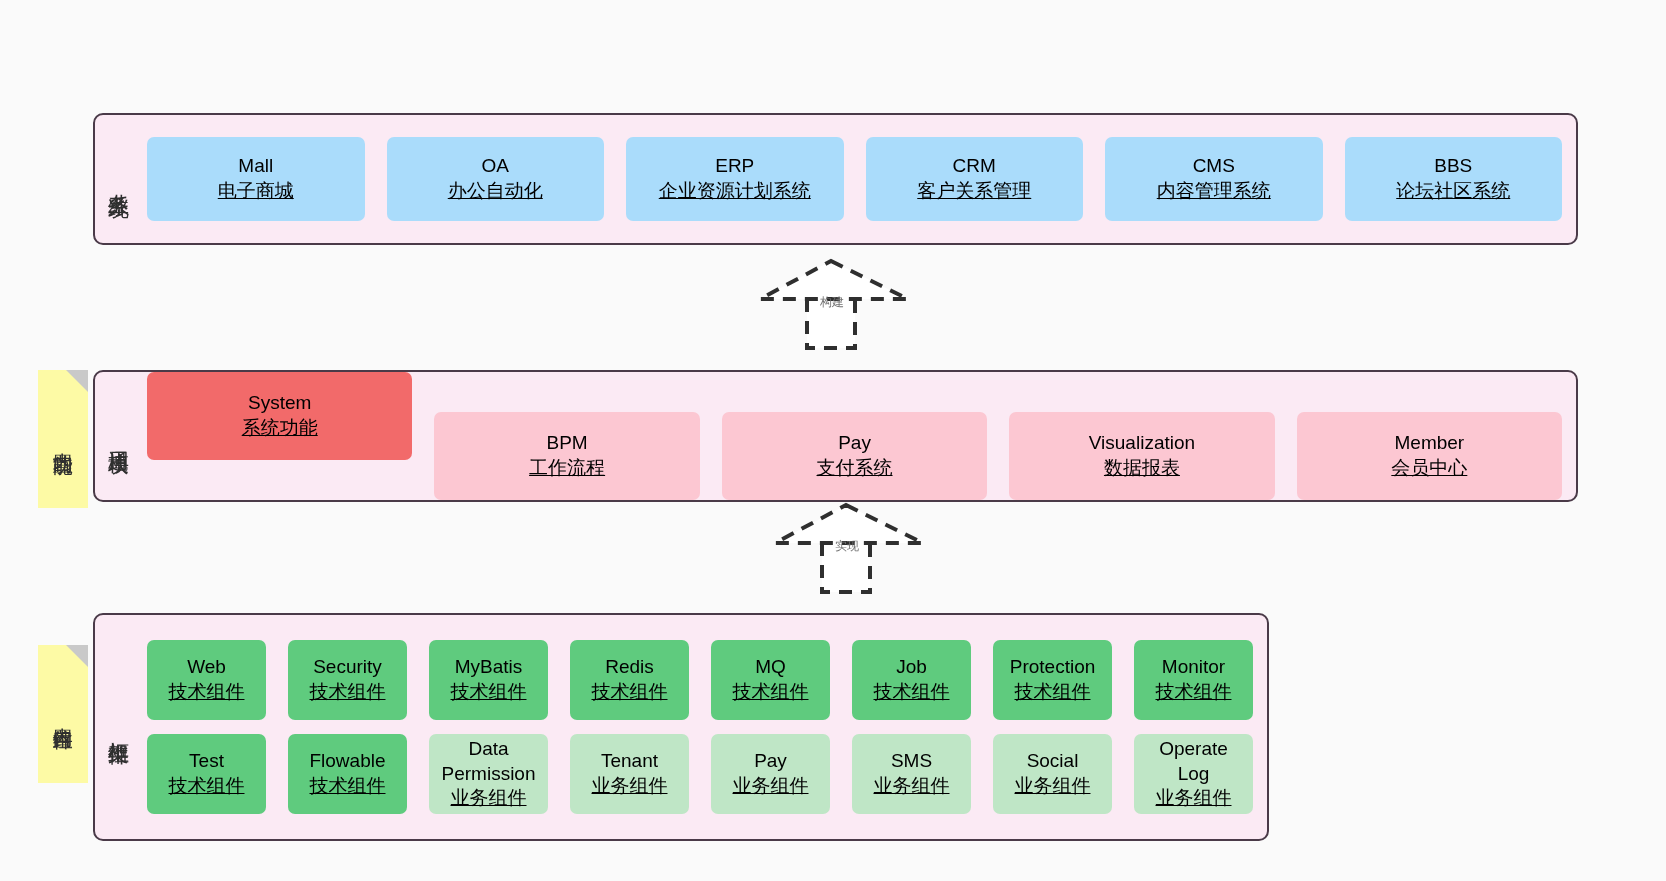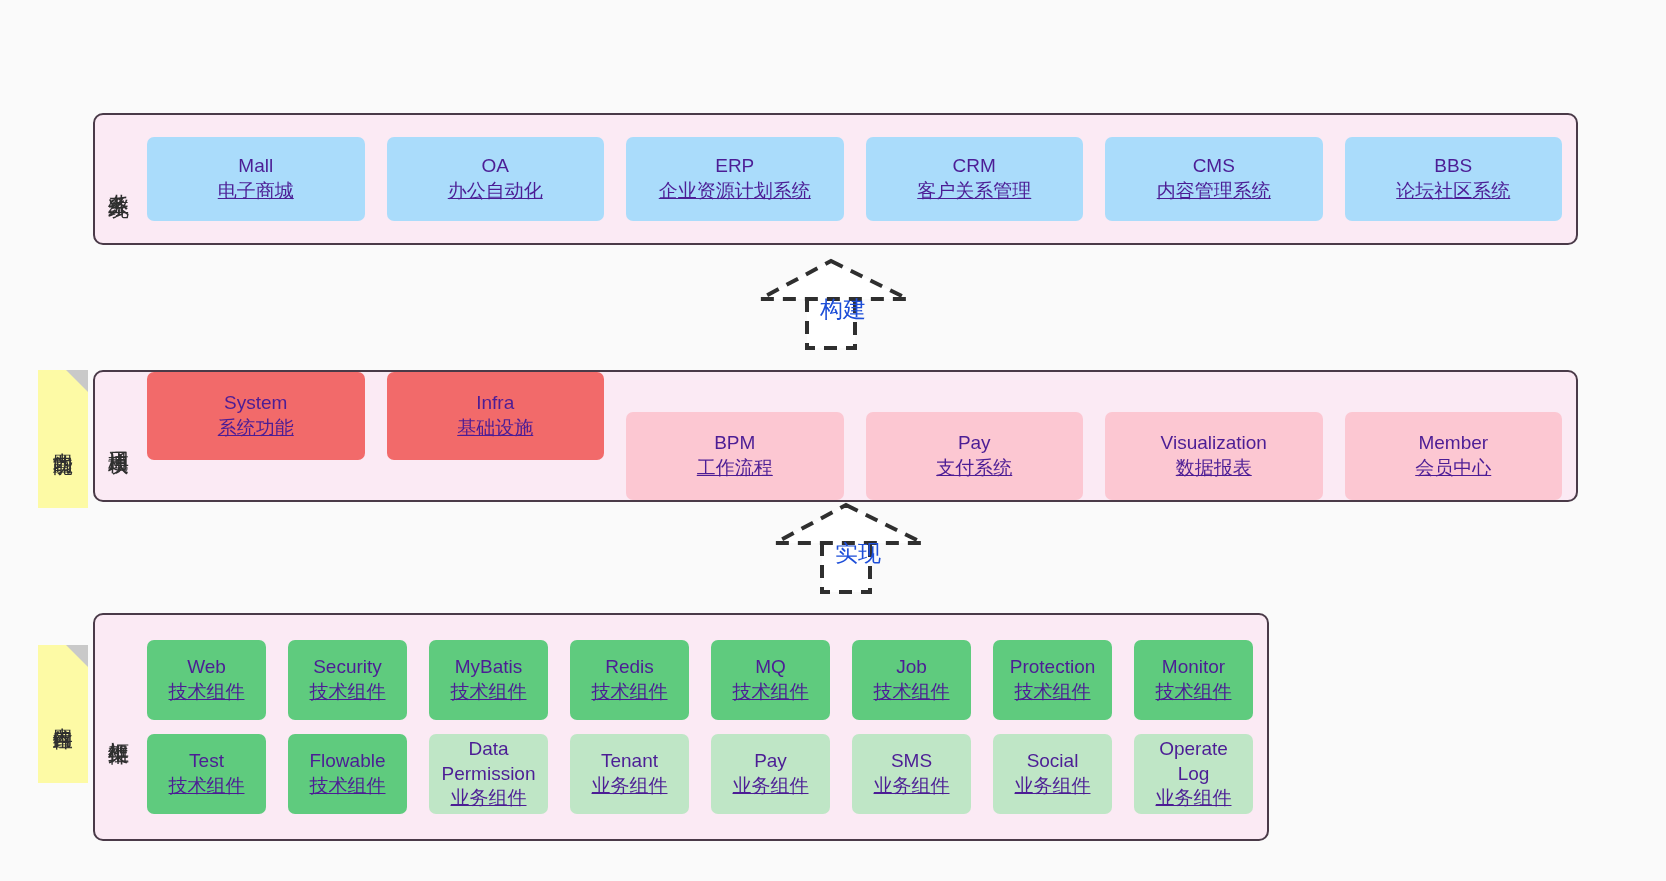--- a/index.html
+++ b/index.html
@@ -69,21 +69,21 @@
     box-sizing: border-box;
     border-radius: 7px;
     display: flex;
     flex-direction: column;
     align-items: center;
     justify-content: center;
     text-align: center;
     padding: 6px 16px;
     font-size: 19px;
     line-height: 1.30;
-    color: #4c1d95;
+    color: #000000;
     min-width: 0;
   }
   .card .en { white-space: normal; }
   .card .cn { white-space: nowrap; text-decoration: underline; }
 
   .card.blue        { background: #aadcfb; height: 84px; }
   .card.red         { background: #f26a6a; height: 88px; }
   .card.pink        { background: #fcc7d2; height: 88px; margin-top: 40px; }
   .card.green       { background: #5fcb7e; height: 80px; }
   .card.lightgreen  { background: #bfe6c6; height: 80px; }
@@ -114,22 +114,22 @@
     border-top: 22px solid #c9c9c9;
     border-left: 22px solid transparent;
   }
 
   
   .arrow {
     position: absolute;
   }
   .arrow-label {
     position: absolute;
-    font-size: 23px;
-    color: #1d4ed8;
+    font-size: 12px;
+    color: #737373;
     white-space: nowrap;
     user-select: none;
   }
 </style>
 </head>
 <body>
 
 <div id="canvas">
 
   <div class="layer" id="layer-business" style="left:93px; top:113px; width:1485px; height:132px;">
@@ -180,24 +180,20 @@
   </div>
 
   <div class="layer" id="layer-modules" style="left:93px; top:370px; width:1485px; height:132px;">
     <div class="layer-title">通用模块</div>
     <div class="layer-body">
       <div class="row" id="modules-row">
           <div class="card red">
             <div class="en">System</div>
             <div class="cn">系统功能</div>
           </div>
-          <div class="card red">
-            <div class="en">Infra</div>
-            <div class="cn">基础设施</div>
-          </div>
           <div class="card pink">
             <div class="en">BPM</div>
             <div class="cn">工作流程</div>
           </div>
           <div class="card pink">
             <div class="en">Pay</div>
             <div class="cn">支付系统</div>
           </div>
           <div class="card pink">
             <div class="en">Visualization</div>

